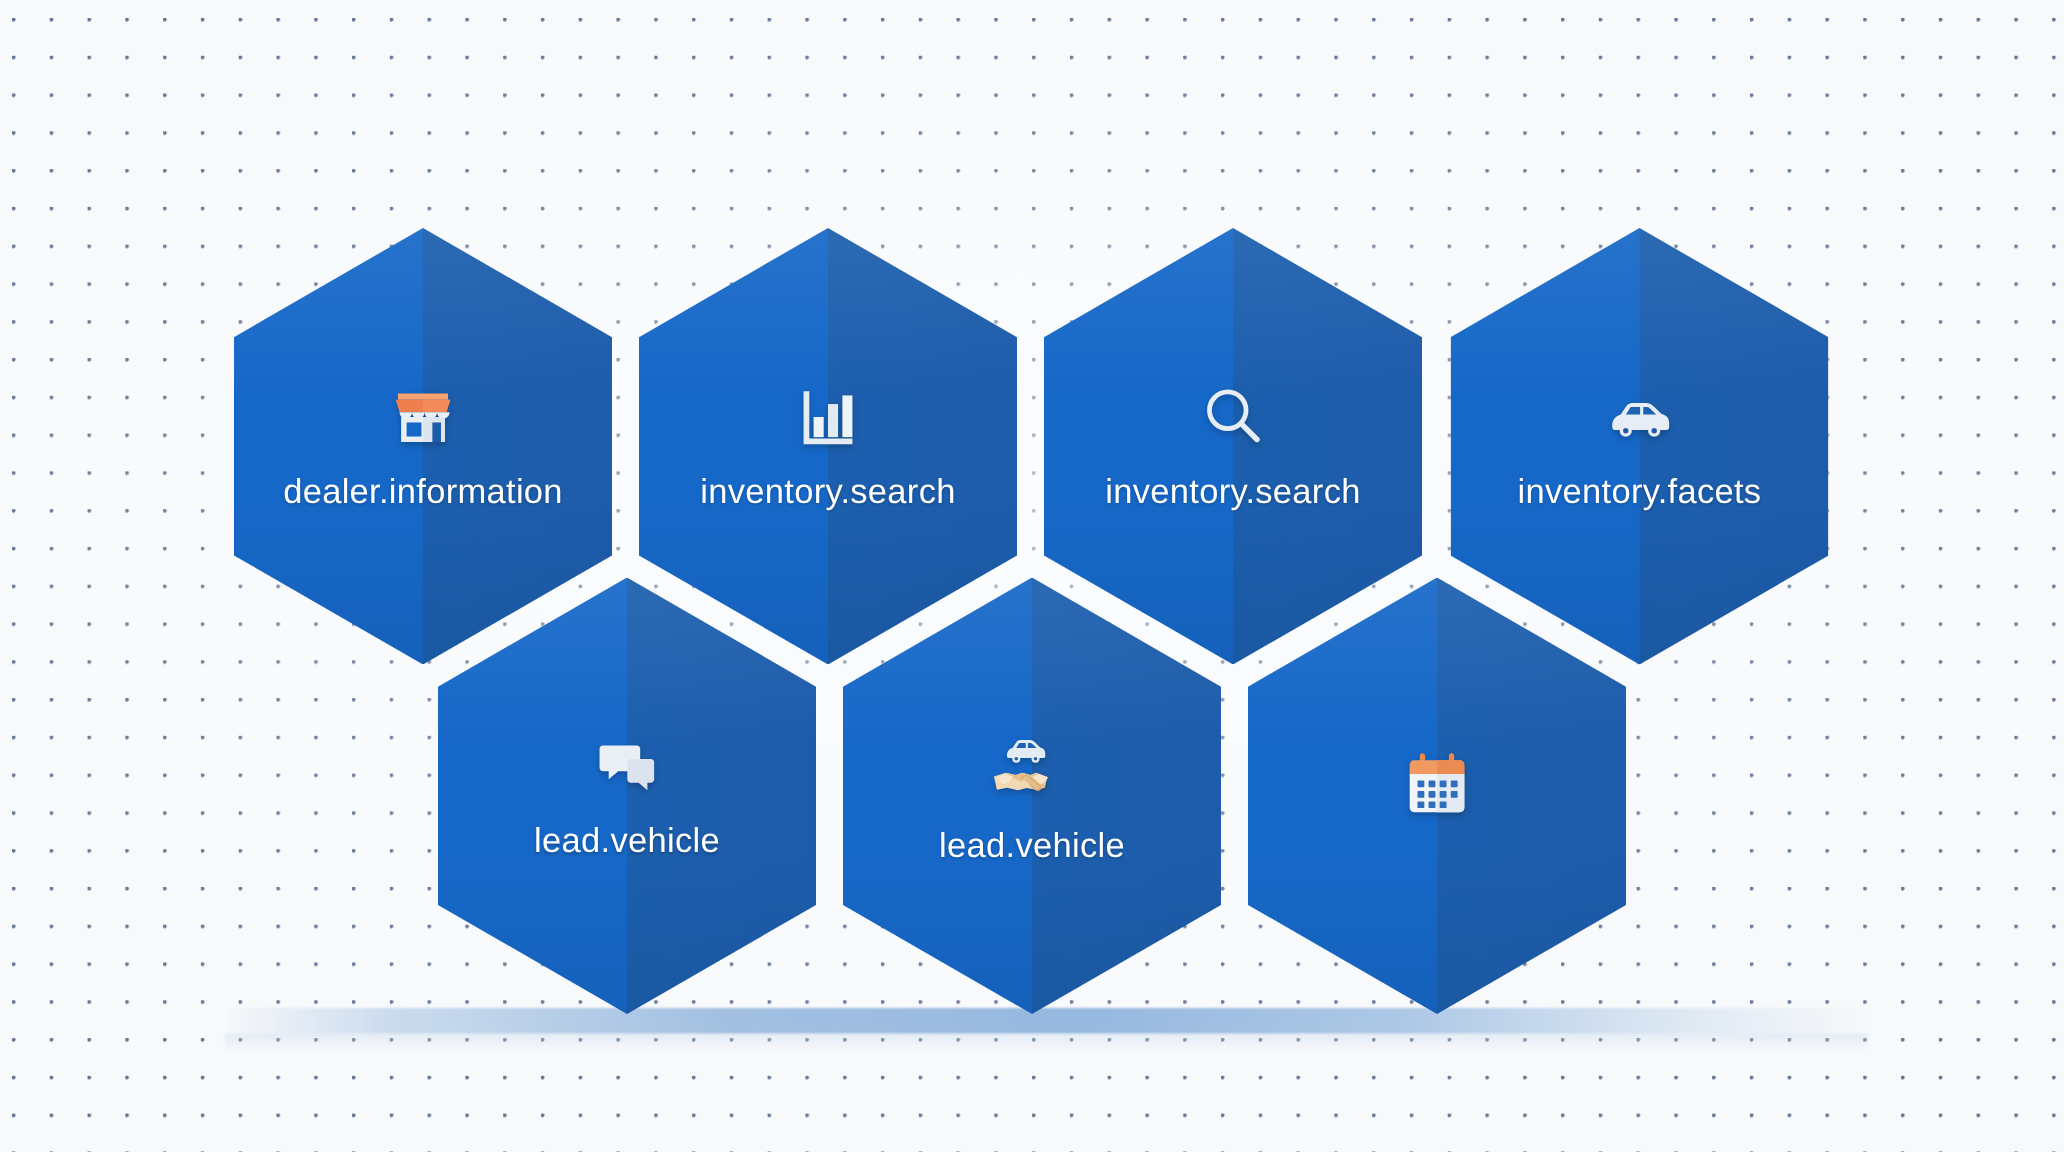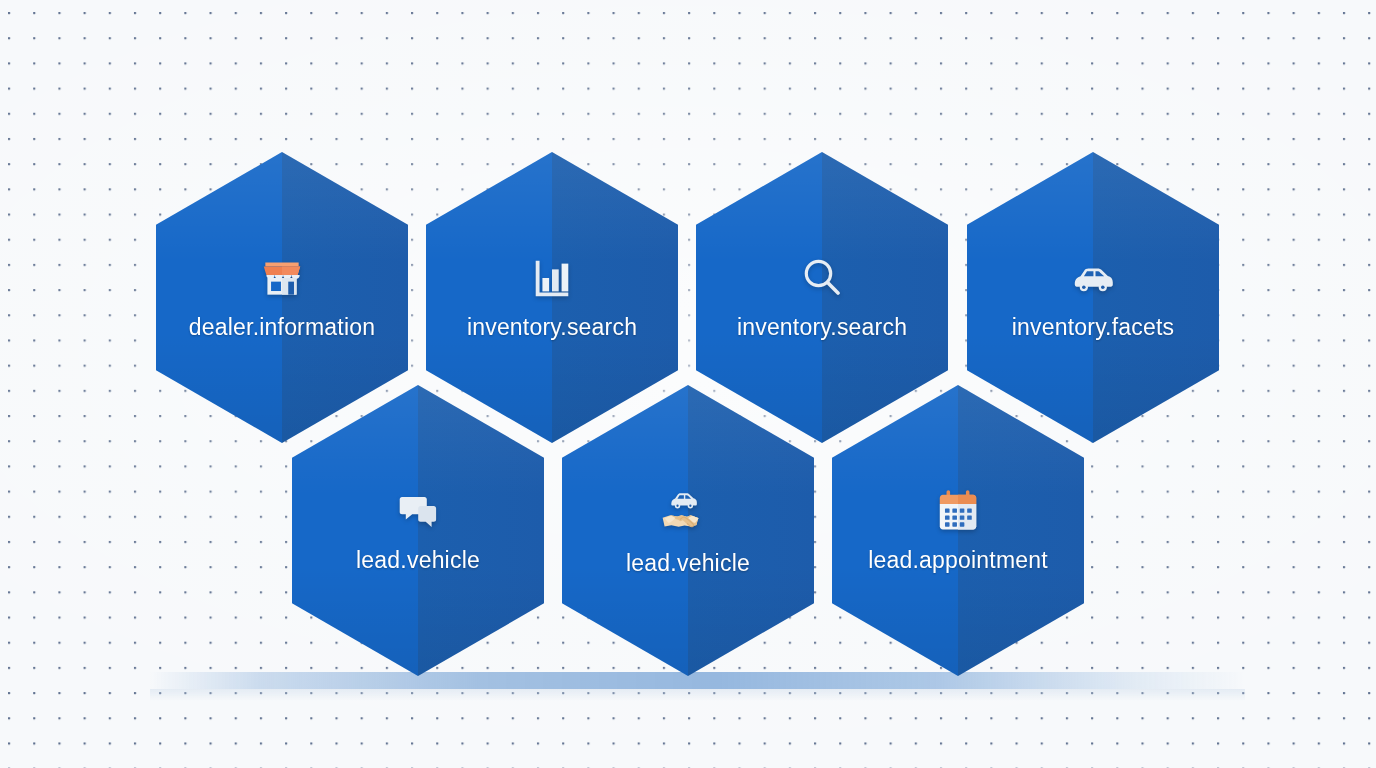--- a/index.html
+++ b/index.html
@@ -231,17 +231,16 @@
             <rect x="11.5" y="28.2" width="4.4" height="4.2" rx="0.6"></rect>
             <rect x="18.6" y="28.2" width="4.4" height="4.2" rx="0.6"></rect>
             <rect x="25.7" y="28.2" width="4.4" height="4.2" rx="0.6"></rect>
             <rect x="32.8" y="28.2" width="4.4" height="4.2" rx="0.6"></rect>
             <rect x="11.5" y="34.9" width="4.4" height="4.2" rx="0.6"></rect>
             <rect x="18.6" y="34.9" width="4.4" height="4.2" rx="0.6"></rect>
             <rect x="25.7" y="34.9" width="4.4" height="4.2" rx="0.6"></rect>
           </g>
         </svg>
       </div>
-      <div class="hex-label">lead.appointment</div>
     </div>
 
   </div>
 </div>
 
 </body></html>

